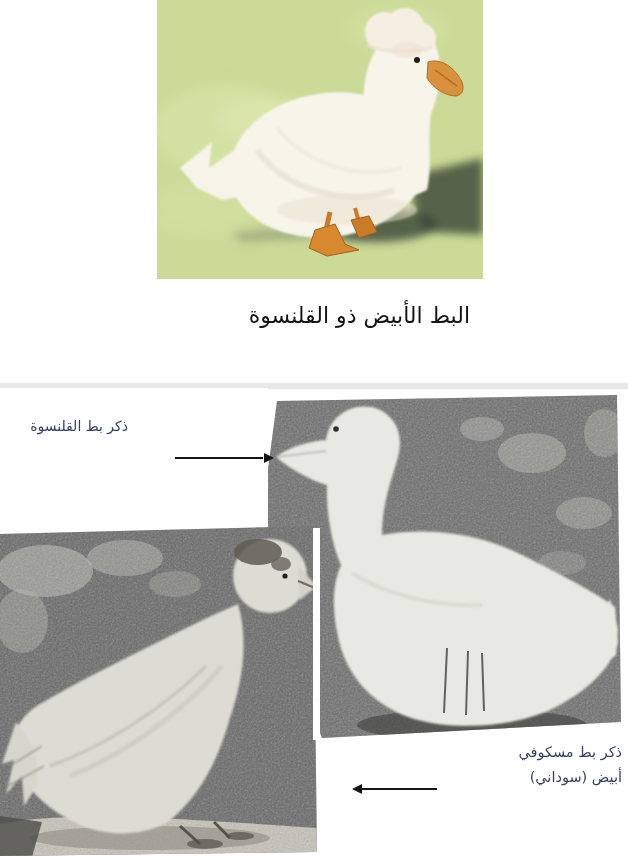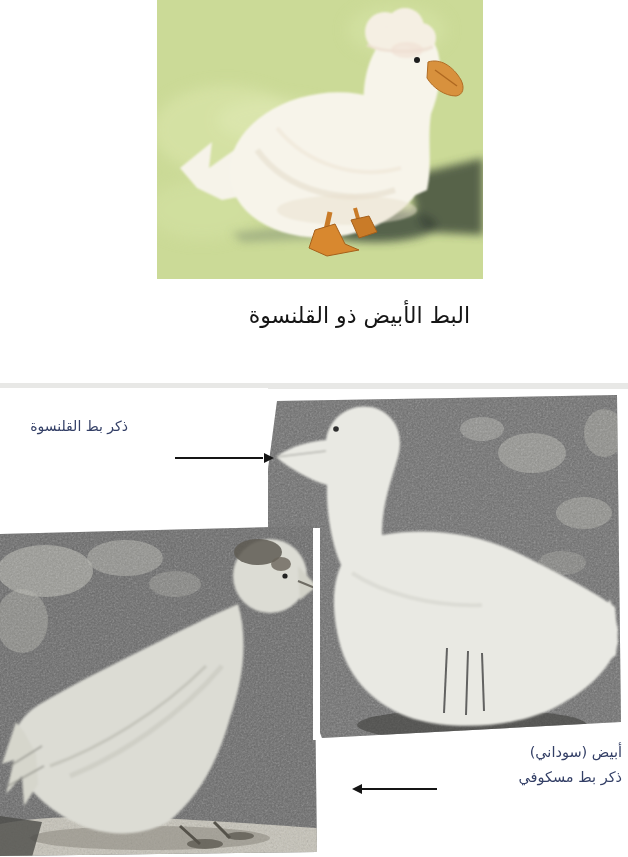--- a/index.html
+++ b/index.html
@@ -245,20 +245,20 @@
       <g>
         <path d="M180,300 L200,318 M214,296 L230,312" stroke="#55524a" stroke-width="3"></path>
         <ellipse cx="205" cy="318" rx="18" ry="5" fill="#55524a" opacity="0.7"></ellipse>
         <ellipse cx="240" cy="310" rx="14" ry="4" fill="#55524a" opacity="0.7"></ellipse>
       </g>
     </g>
   </svg>
 </div>
 
 <div class="abs label-muscovy">
+  <div>ذكر بط مسكوفي</div>
   <div>أبيض (سوداني)</div>
-  <div>ذكر بط مسكوفي</div>
 </div>
 
 <div class="abs arrow arrow-muscovy">
   <div class="shaft"></div>
   <div class="head-left"></div>
 </div>
 
 </body></html>

